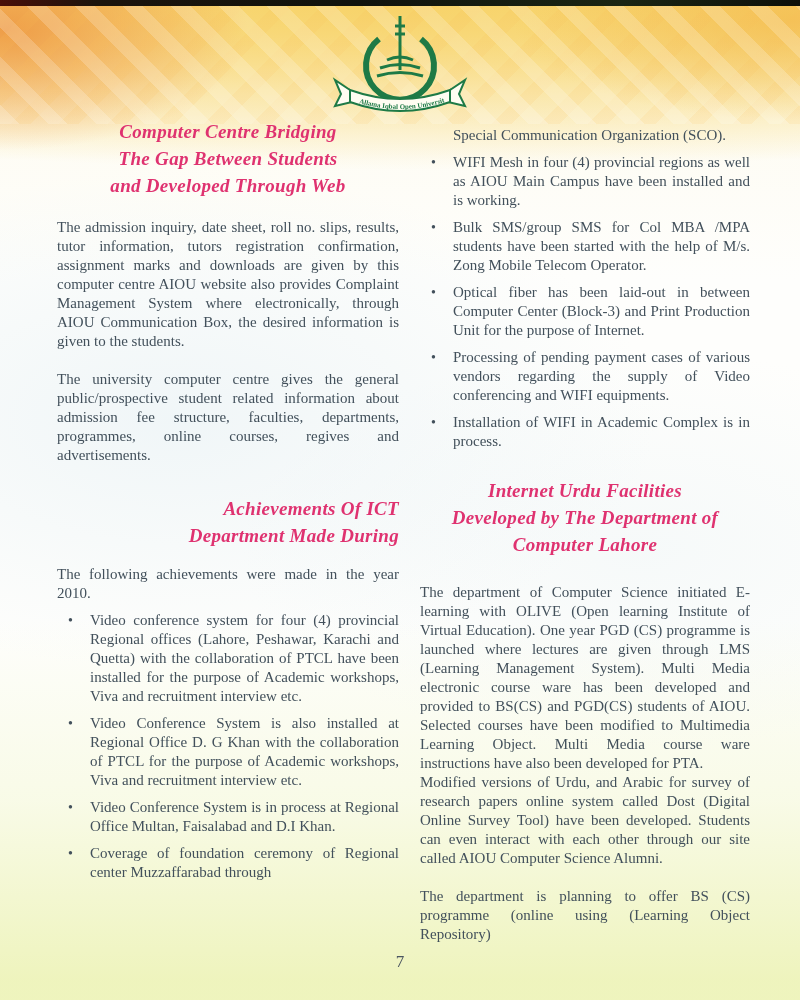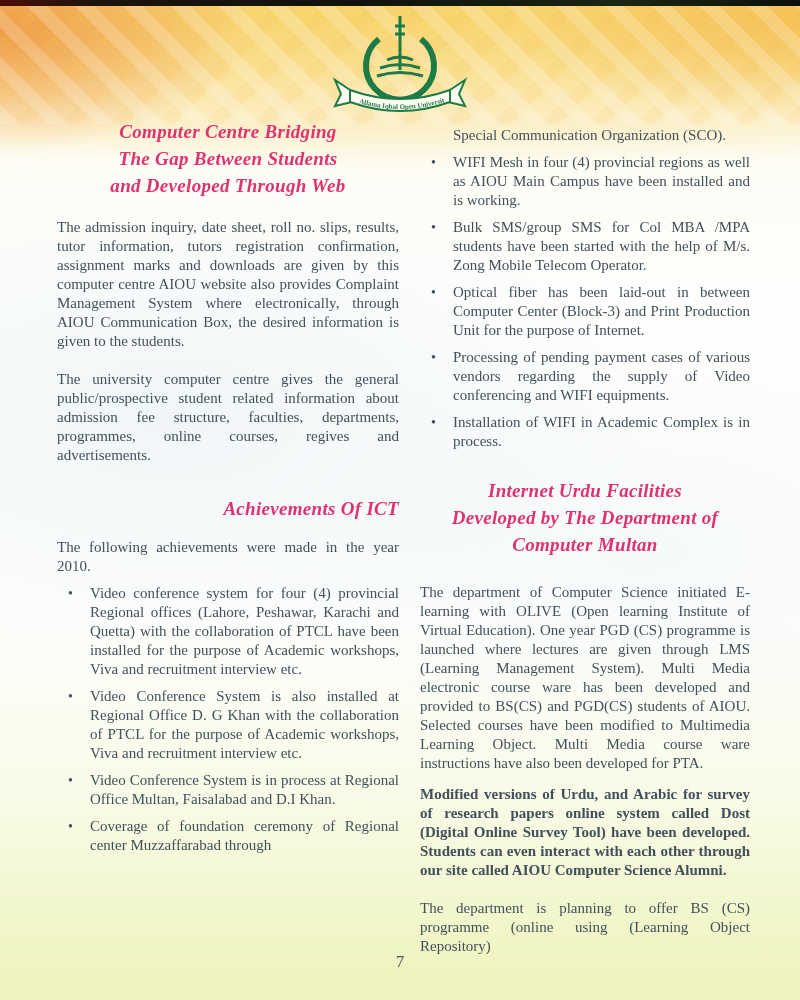--- a/index.html
+++ b/index.html
@@ -32,21 +32,21 @@
   .para{text-align:justify;margin-top:19px;}
   .intro{text-align:justify;margin-top:16px;}
   .gap-lg{margin-top:30px;text-align:right;}
   .bullets{margin-top:6px;}
   .bullet{display:flex;margin-top:8px;}
   .bullet .dot{flex:0 0 33px;padding-left:11px;box-sizing:border-box;font-size:14px;}
   .bullet .btext{flex:1;text-align:justify;}
   .cont{padding-left:33px;text-align:justify;}
   .heading-right{margin-top:26px;}
   .para-tight{text-align:justify;margin-top:25px;}
-  .para-run{text-align:justify;margin-top:12px;font-weight:bold;}
+  .para-run{text-align:justify;margin-top:0;}
   .page-number{position:absolute;left:0;bottom:28px;width:800px;text-align:center;
     color:#4a5560;font-size:17px;}
 </style>
 </head>
 <body>
 
 <div class="page">
   <div class="topbar"></div>
   <div class="top-texture"></div>
 
@@ -81,20 +81,21 @@
     <div class="heading">
       <div>Computer Centre Bridging</div>
       <div>The Gap Between Students</div>
       <div>and Developed Through Web</div>
     </div>
     <div class="para">The admission inquiry, date sheet, roll no. slips, results, tutor information, tutors registration confirmation, assignment marks and downloads are given by this computer centre AIOU website also provides Complaint Management System where electronically, through AIOU Communication Box, the desired information is given to the students.</div>
     <div class="para">The university computer centre gives the general public/prospective student related information about admission fee structure, faculties, departments, programmes, online courses, regives and advertisements.</div>
 
     <div class="heading gap-lg">
       <div>Achievements Of ICT</div>
+      <div>Department Made During</div>
     </div>
     <div class="intro">The following achievements were made in the year 2010.</div>
 
     <div class="bullets">
       <div class="bullet">
         <span class="dot">•</span>
         <span class="btext">Video conference system for four (4) provincial Regional offices (Lahore, Peshawar, Karachi and Quetta) with the collaboration of PTCL have been installed for the purpose of Academic workshops, Viva and recruitment interview etc.</span>
       </div>
       <div class="bullet">
         <span class="dot">•</span>
@@ -133,21 +134,21 @@
       </div>
       <div class="bullet">
         <span class="dot">•</span>
         <span class="btext">Installation of WIFI in Academic Complex is in process.</span>
       </div>
     </div>
 
     <div class="heading heading-right">
       <div>Internet Urdu Facilities</div>
       <div>Developed by The Department of</div>
-      <div>Computer Multan</div>
+      <div>Computer Lahore</div>
     </div>
     <div class="para-tight">The department of Computer Science initiated E-learning with OLIVE (Open learning Institute of Virtual Education). One year PGD (CS) programme is launched where lectures are given through  LMS (Learning Management System). Multi Media electronic course ware has been developed and provided to BS(CS) and PGD(CS) students of AIOU. Selected courses have been modified to Multimedia Learning Object. Multi Media course ware instructions have also been developed for PTA.</div>
     <div class="para-run">Modified versions of Urdu, and Arabic for survey of research papers online system called Dost (Digital Online Survey Tool) have been developed. Students can even interact with each other through our site called AIOU Computer Science Alumni.</div>
     <div class="para">The department is planning to offer BS (CS) programme (online using (Learning Object Repository)</div>
   </div>
 
   <div class="page-number">7</div>
 </div>
 
 </body></html>

